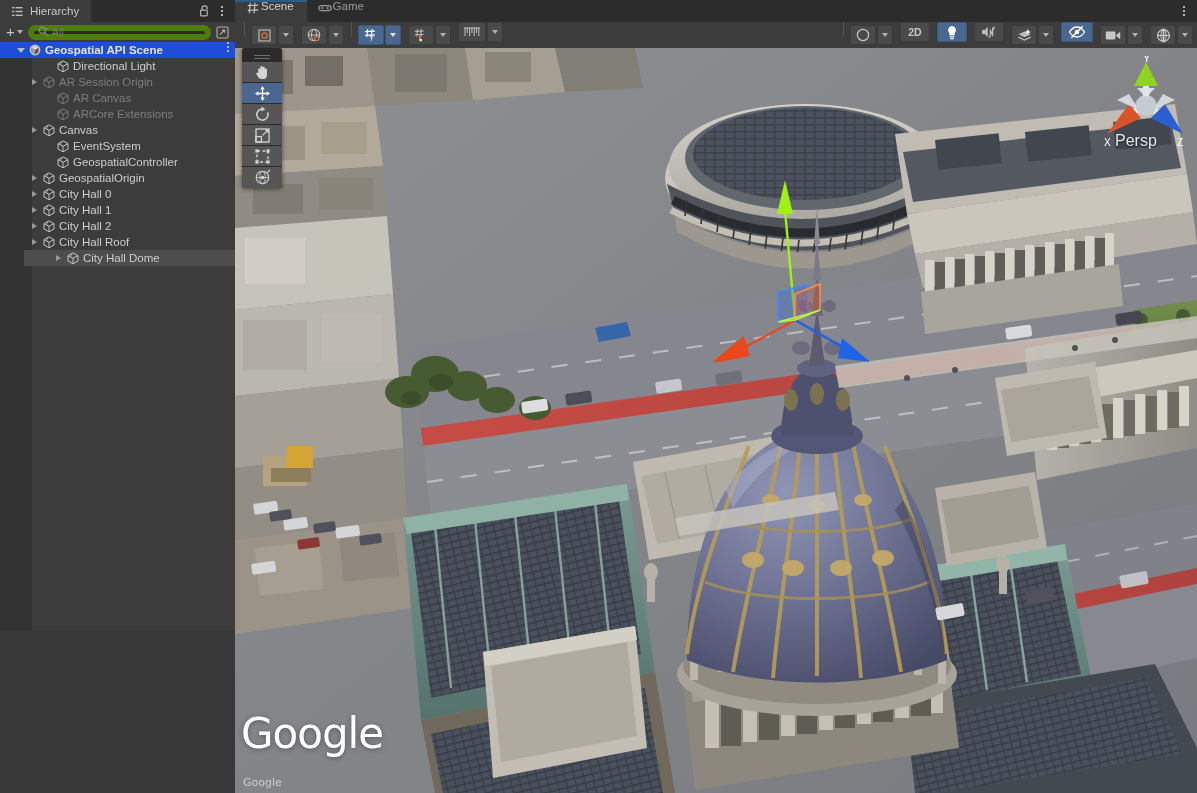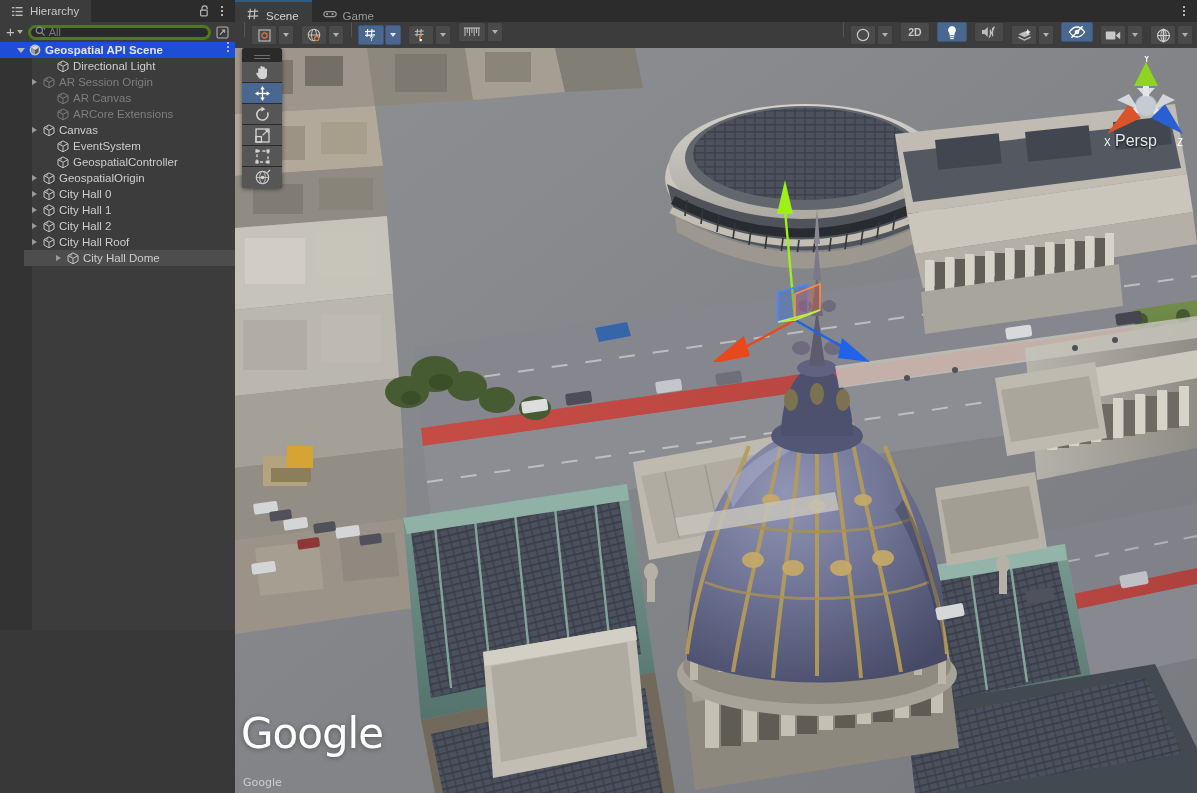--- a/index.html
+++ b/index.html
@@ -24,21 +24,21 @@
             justify-content: center; }
   .kebab { display: flex; flex-direction: column; gap: 2px; align-items: center; }
   .kebab i { width: 2px; height: 2px; background: #b4b4b4; display: block; }
 
   .h-toolbar { height: 20px; background: #3c3c3c; display: flex; align-items: center;
                gap: 3px; padding: 0 4px; flex: none; }
   .plus-grp { display: flex; align-items: center; gap: 2px; padding: 0 2px; }
   .plus { color: #c4c4c4; font-size: 15px; line-height: 12px; font-weight: 400; }
   .caret-dn { width: 0; height: 0; border-left: 3.5px solid transparent;
               border-right: 3.5px solid transparent; border-top: 4px solid #b0b0b0; }
-  .search-wrap { flex: 1; height: 15px; background: #2a2a2a; border: 3px solid #4d7c0f;
+  .search-wrap { flex: 1; height: 15px; background: #2a2a2a; border: 6px solid #4d7c0f;
                  border-radius: 7.5px; display: flex; align-items: center; padding: 0 4px;
                  gap: 3px; }
   .search-ph { font-size: 11px; color: #787878; }
   .sq-btn { width: 17px; height: 16px; display: flex; align-items: center;
             justify-content: center; }
 
   .h-list { flex: 1; position: relative; background: #3c3c3c; }
   .gutter { position: absolute; left: 0; top: 0; bottom: 0; width: 32px; background: #333333; }
   .row { position: relative; height: 16px; display: flex; align-items: center;
          font-size: 11.5px; color: #cdcdcd; white-space: nowrap; }
@@ -55,21 +55,21 @@
            justify-content: center; }
   .row-label { padding-left: 2px; }
   .row-kebab { position: absolute; right: 6px; top: 0; height: 16px;
                display: flex; align-items: center; }
 
   
   .scene-panel { width: 962px; height: 793px; display: flex; flex-direction: column;
                  background: #383838; position: relative; }
   .scene-tabbar { height: 22px; background: #2c2c2c; display: flex; align-items: stretch;
                   flex: none; }
-  .s-tab { display: flex; align-items: flex-end; gap: 5px; padding: 12px 13px 0 10px;
+  .s-tab { display: flex; align-items: flex-start; padding: 0 13px 0 10px;
            font-size: 11.5px; color: #9a9a9a; height: 22px; position: relative; }
   .s-tab.active { background: #3c3c3c; color: #d2d2d2; }
   .s-tab.active::before { content: ""; position: absolute; left: 0; right: 0; top: 0;
                           height: 2px; background: #2c5d87; }
   .s-tab.inactive { background: #2c2c2c; }
 
   .scene-toolbar { height: 26px; background: #3c3c3c; display: flex; 
                    flex: none; padding: 0 3px; gap: 0px; }
   .tb-sep { width: 1px; height: 15px; margin: 0 6px;
             background: linear-gradient(to right,#4e4e4e 0,#4e4e4e 100%);

